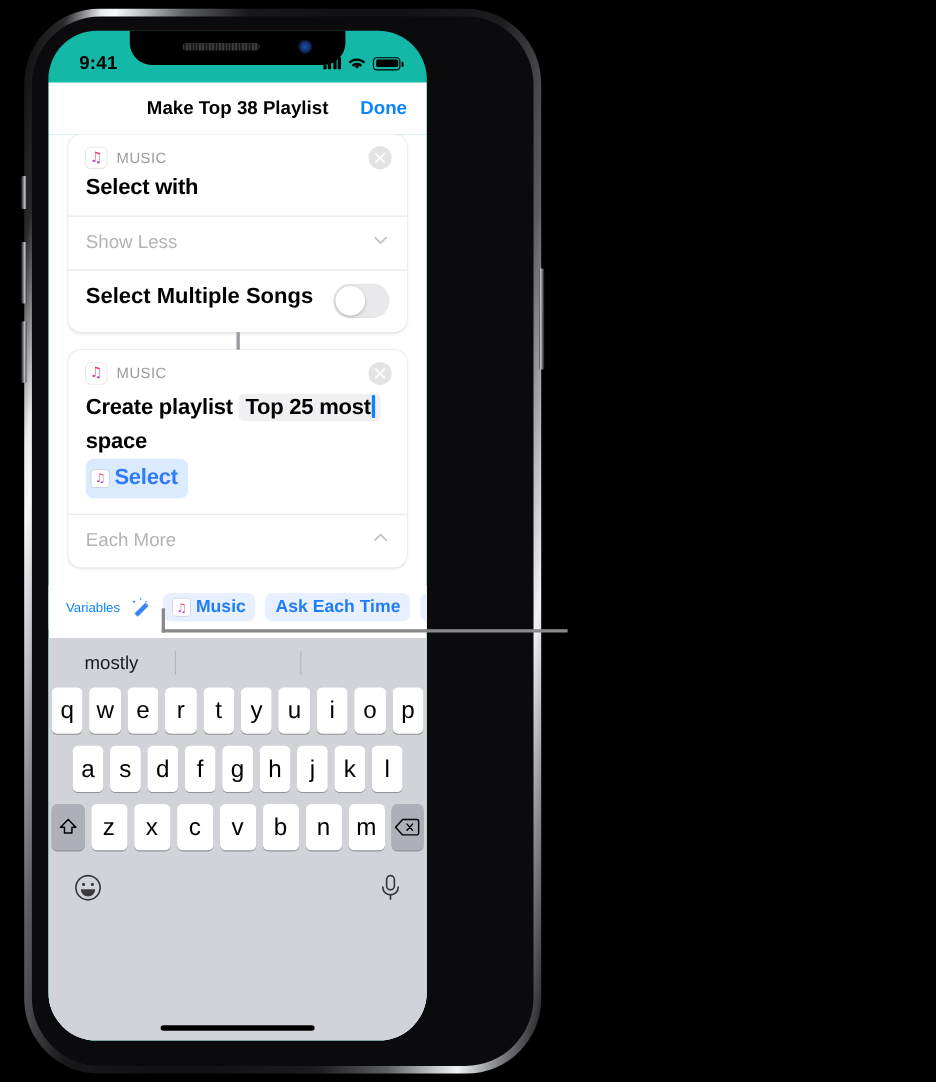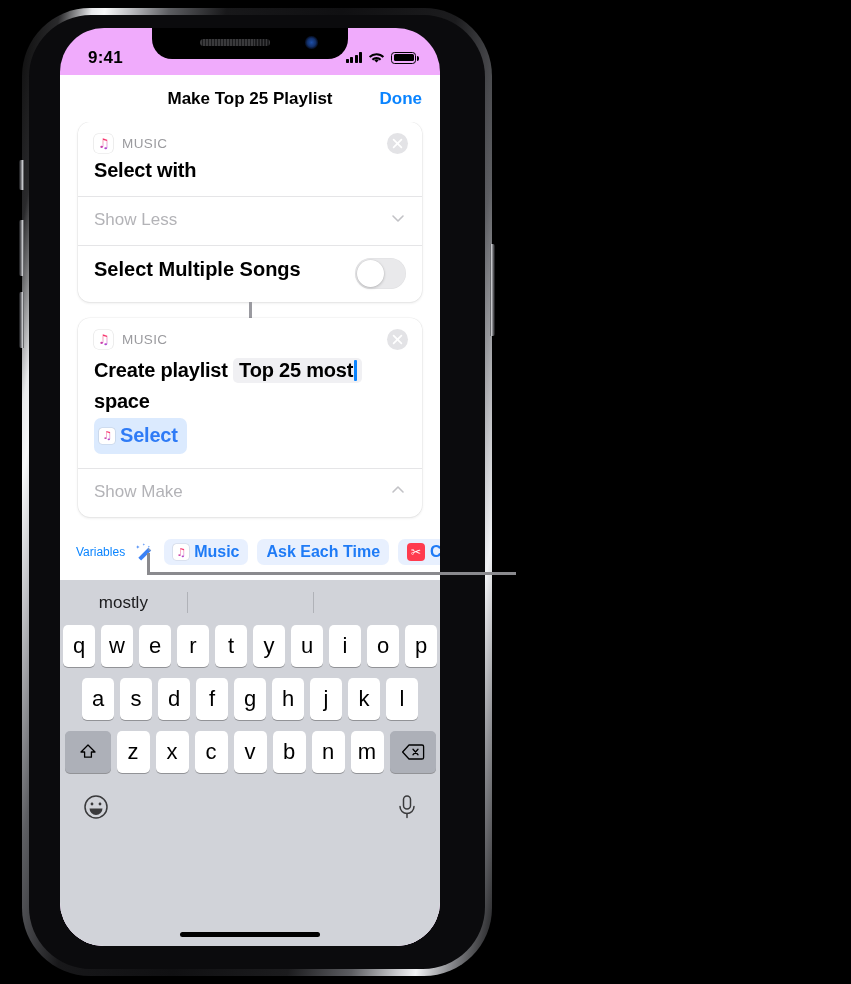--- a/index.html
+++ b/index.html
@@ -34,25 +34,24 @@
   #btn-mute  { top: 152px; height: 30px; }
   #btn-volup { top: 212px; height: 56px; }
   #btn-voldn { top: 284px; height: 56px; }
   #btn-power { position:absolute; right:-3px; top: 236px; width:5px; height: 92px;
     background: linear-gradient(270deg,#0d0d0f,#6d6e72 40%,#c6c7cb 70%,#3a3b3e);
     border-radius: 0 2px 2px 0; }
 
   
   .screen {
     position: absolute; left: 44px; top: 28px;
-    width: 380px; height: 918px;
+    width: 344px; height: 918px;
     border-radius: 44px;
     overflow: hidden;
-    background: #f0abfc;
-    margin-left: 16px;
+    background: #14b8a6;
   }
   
   .notch {
     position: absolute; left: 50%; transform: translateX(-50%); top: -1px;
     width: 196px; height: 32px;
     background: #000; border-radius: 0 0 20px 20px;
     z-index: 40;
   }
   .speaker-grille {
     position: absolute; left: 48px; top: 12px; width: 70px; height: 7px;
@@ -285,21 +284,21 @@
           <path d="M8.5 1.2c3 0 5.7 1.2 7.6 3.1l-1.4 1.5A8.7 8.7 0 0 0 8.5 3.3 8.7 8.7 0 0 0 2.3 5.8L.9 4.3A10.7 10.7 0 0 1 8.5 1.2z" fill="#000"></path>
           <path d="M8.5 5.1c1.9 0 3.6.8 4.8 2l-1.4 1.5a5 5 0 0 0-6.8 0L3.7 7.1a6.8 6.8 0 0 1 4.8-2z" fill="#000"></path>
         </svg>
         <div class="batt">
             <span></span>
           </div>
       </div>
     </div>
 
     <div class="navbar">
-      <div class="nav-title">Make Top 25 Playlist</div>
+      <div class="nav-title">Make Top 38 Playlist</div>
       <div class="nav-done">Done</div>
     </div>
 
     <div class="content">
 
       <div class="card">
         <div class="card-head">
           <div class="music-icon">
               <span class="note">♫</span>
             </div>
@@ -352,21 +351,21 @@
             <span class="var-chip">
               <span class="music-icon">
                   <span class="note">♫</span>
                 </span>
               <span>Select</span>
             </span>
           </div>
         </div>
         <div class="card-divider"></div>
         <div class="card-row">
-          <div class="row-label-muted">Show Make</div>
+          <div class="row-label-muted">Each More</div>
           <svg class="chev" viewBox="0 0 16 16">
               <path d="M3 10l5-5 5 5" fill="none" stroke="#c2c2c6" stroke-width="1.6" stroke-linecap="round" stroke-linejoin="round"></path>
             </svg>
         </div>
       </div>
     </div>
 
     <div class="varbar" style="top:504px;">
       <div class="varbar-label">Variables</div>
       <svg class="wand" viewBox="0 0 22 22">

